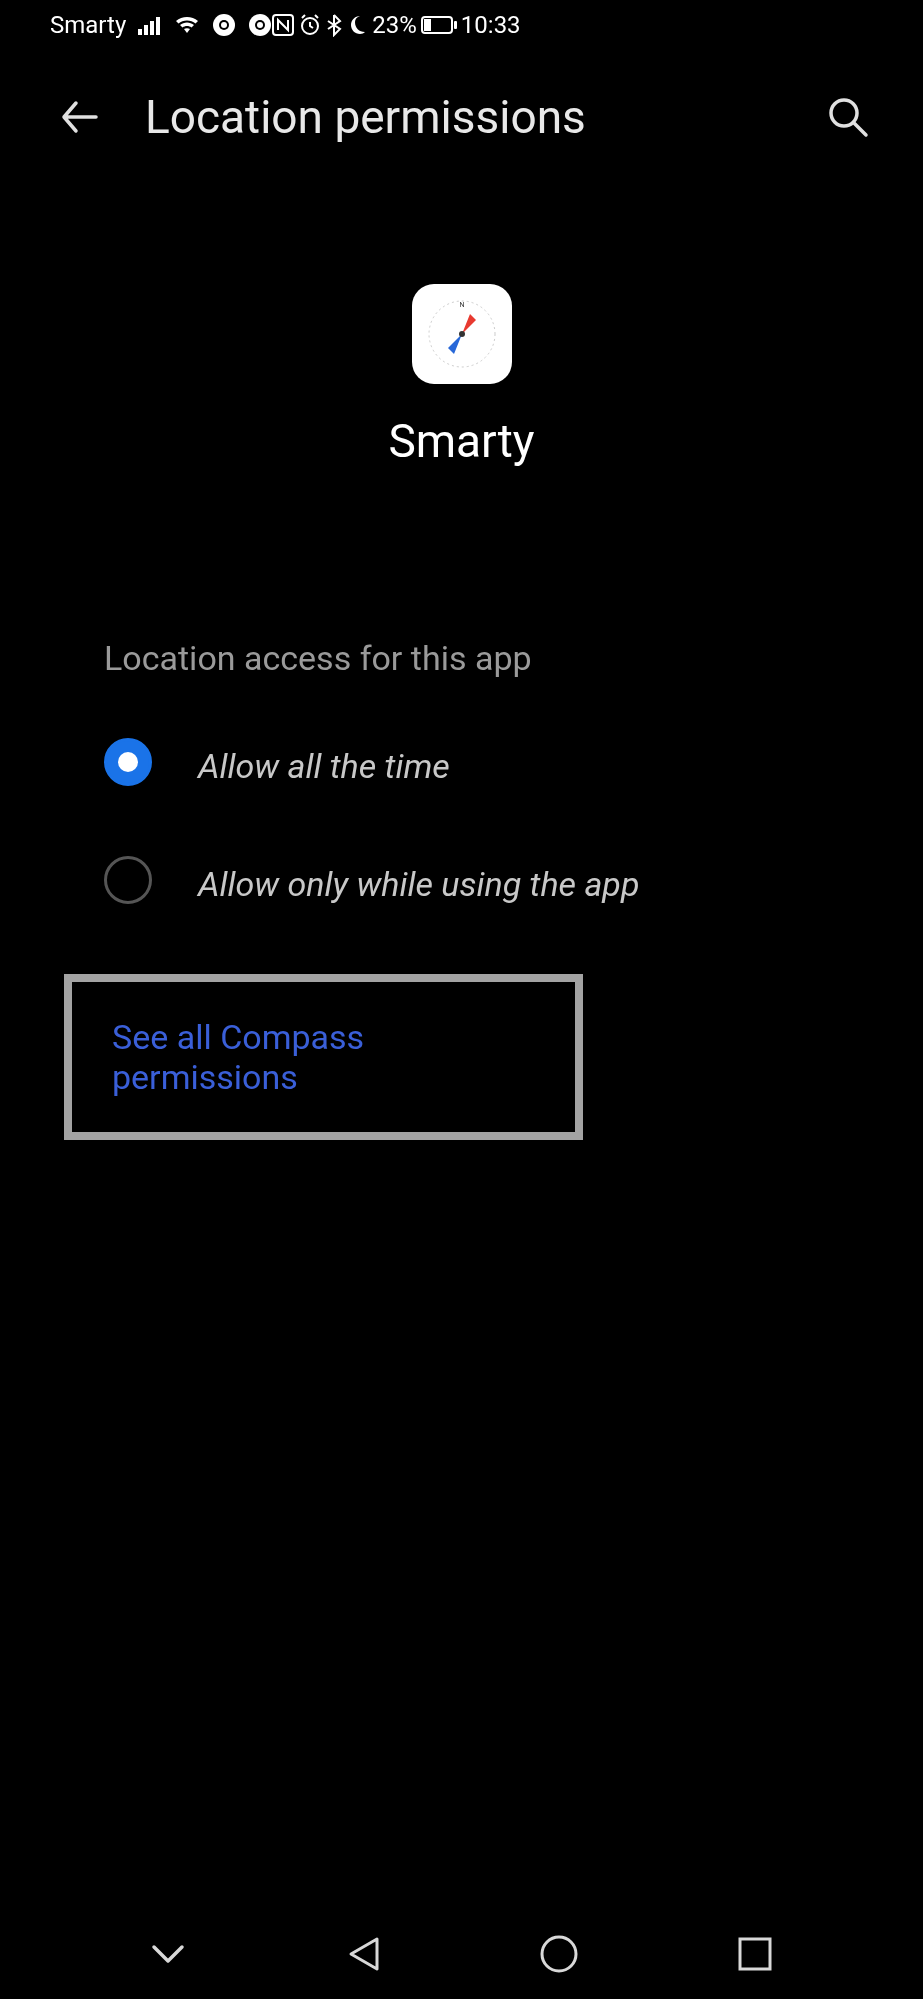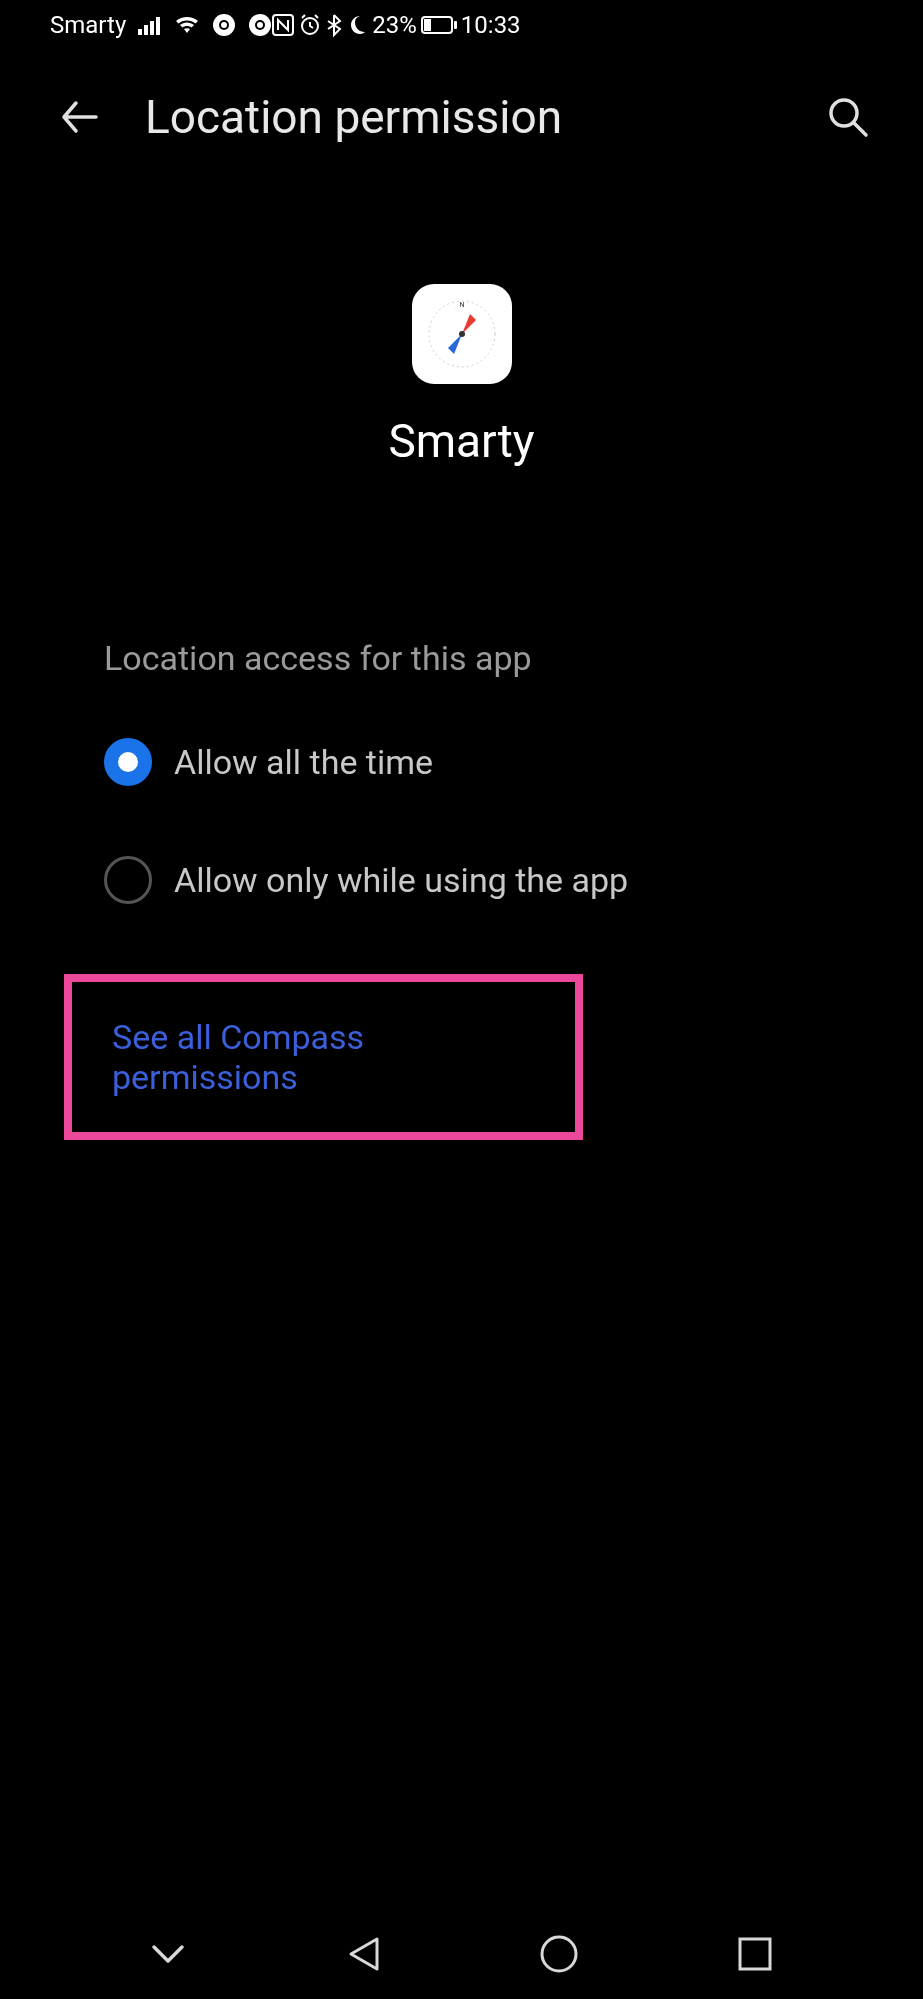--- a/index.html
+++ b/index.html
@@ -110,24 +110,25 @@
     }
     .section-label {
       font-size: 34px;
       color: #9a9a9a;
       margin-bottom: 60px;
     }
     
     
     .radio-option {
       display: flex;
-      align-items: center;
-      gap: 22px;
+      align-items: flex-end;
+      gap: 46px;
       margin-bottom: 70px;
       cursor: pointer;
+      font-style: italic;
     }
     .radio-circle {
       width: 48px;
       height: 48px;
       border: 3px solid #555;
       border-radius: 50%;
       display: flex;
       align-items: center;
       justify-content: center;
       flex-shrink: 0;
@@ -151,21 +152,21 @@
     
     .link-row {
       margin-top: 30px;
     }
     .link {
       font-size: 34px;
       color: #3a5fd8;
       font-weight: 400;
     }
     .highlight-box {
-      border: 8px solid #ec4899;
+      border: 8px solid #a3a3a3;
       padding: 35px 20px 35px 8px;
       margin-left: -40px;
       margin-right: 280px;
       padding-left: 40px;
     }
     
     
     .nav-bar {
       position: absolute;
       bottom: 0;
@@ -253,21 +254,21 @@
     <span class="time">10:33</span>
   </div>
 </div>
 
 <div class="header">
   <div class="back-arrow">
     <svg width="44" height="44" viewBox="0 0 44 44">
         <path d="M38 22 L6 22 M18 8 L6 22 L18 36" stroke="#e0e0e0" stroke-width="3.5" fill="none" stroke-linecap="round" stroke-linejoin="round"></path>
       </svg>
   </div>
-  <div class="page-title">Location permission</div>
+  <div class="page-title">Location permissions</div>
   <div class="search-btn">
     <svg width="44" height="44" viewBox="0 0 44 44">
         <circle cx="18" cy="18" r="13" stroke="#e0e0e0" stroke-width="3.5" fill="none"></circle>
         <path d="M28 28 L40 40" stroke="#e0e0e0" stroke-width="3.5" stroke-linecap="round"></path>
       </svg>
   </div>
 </div>
 
 <div class="app-section">
   <div class="app-icon">

